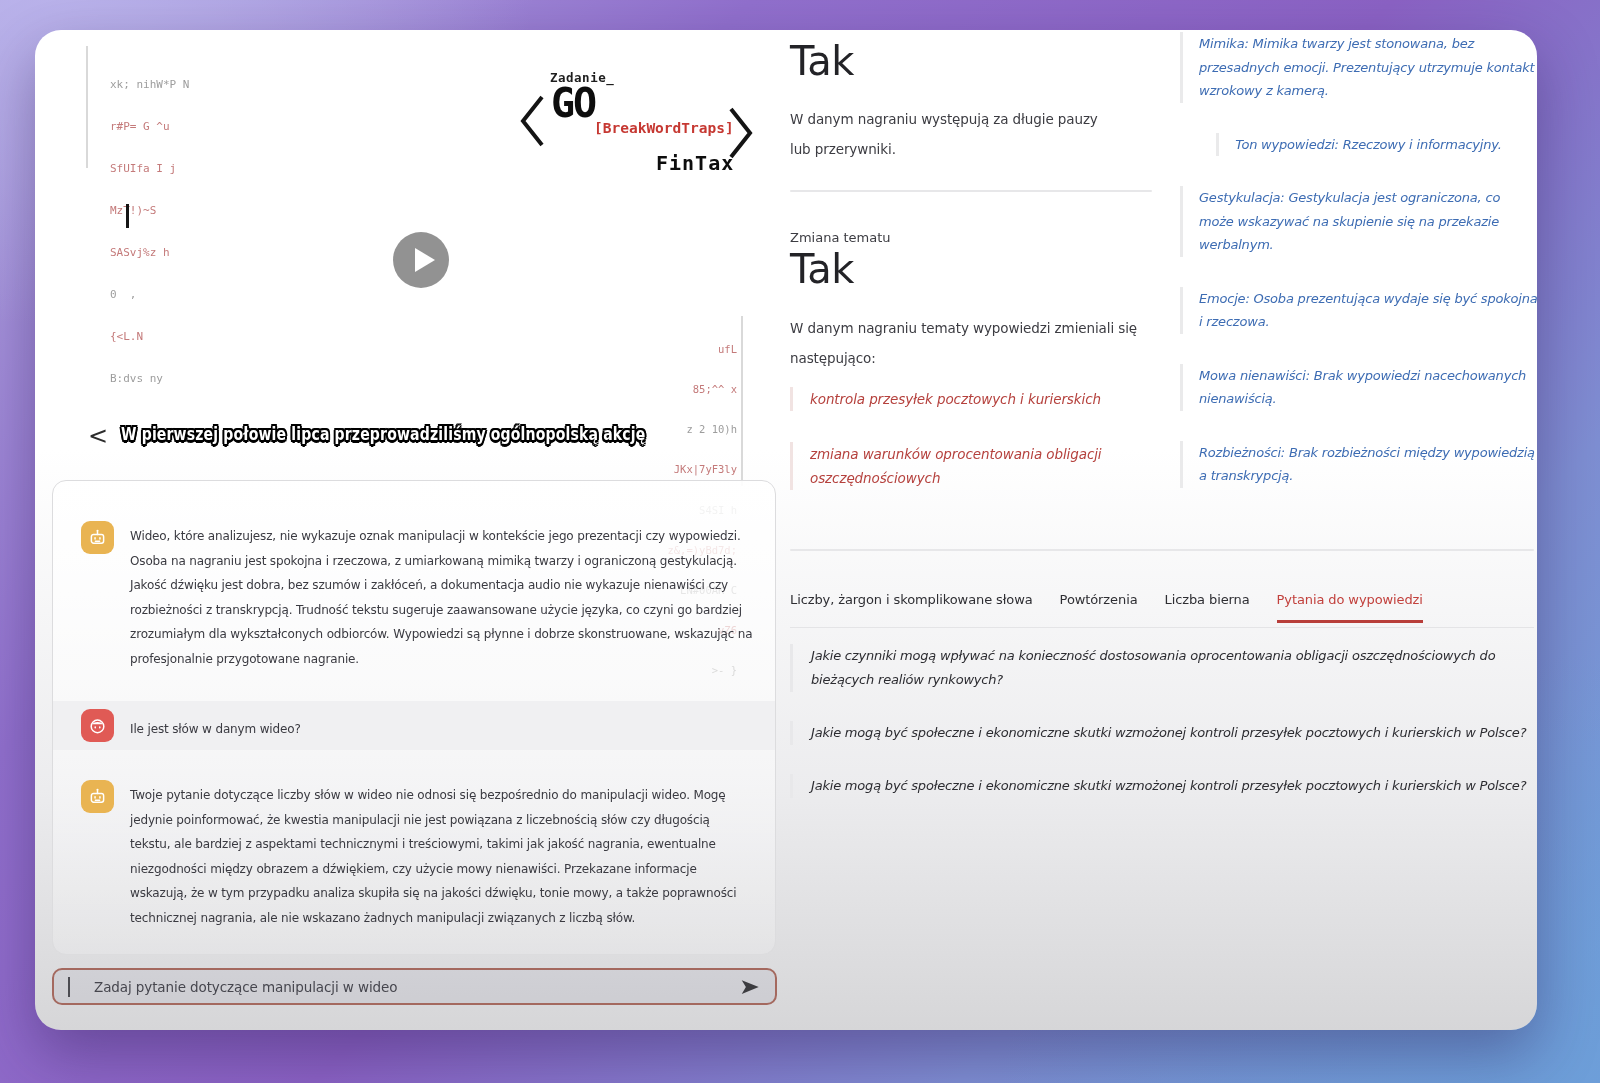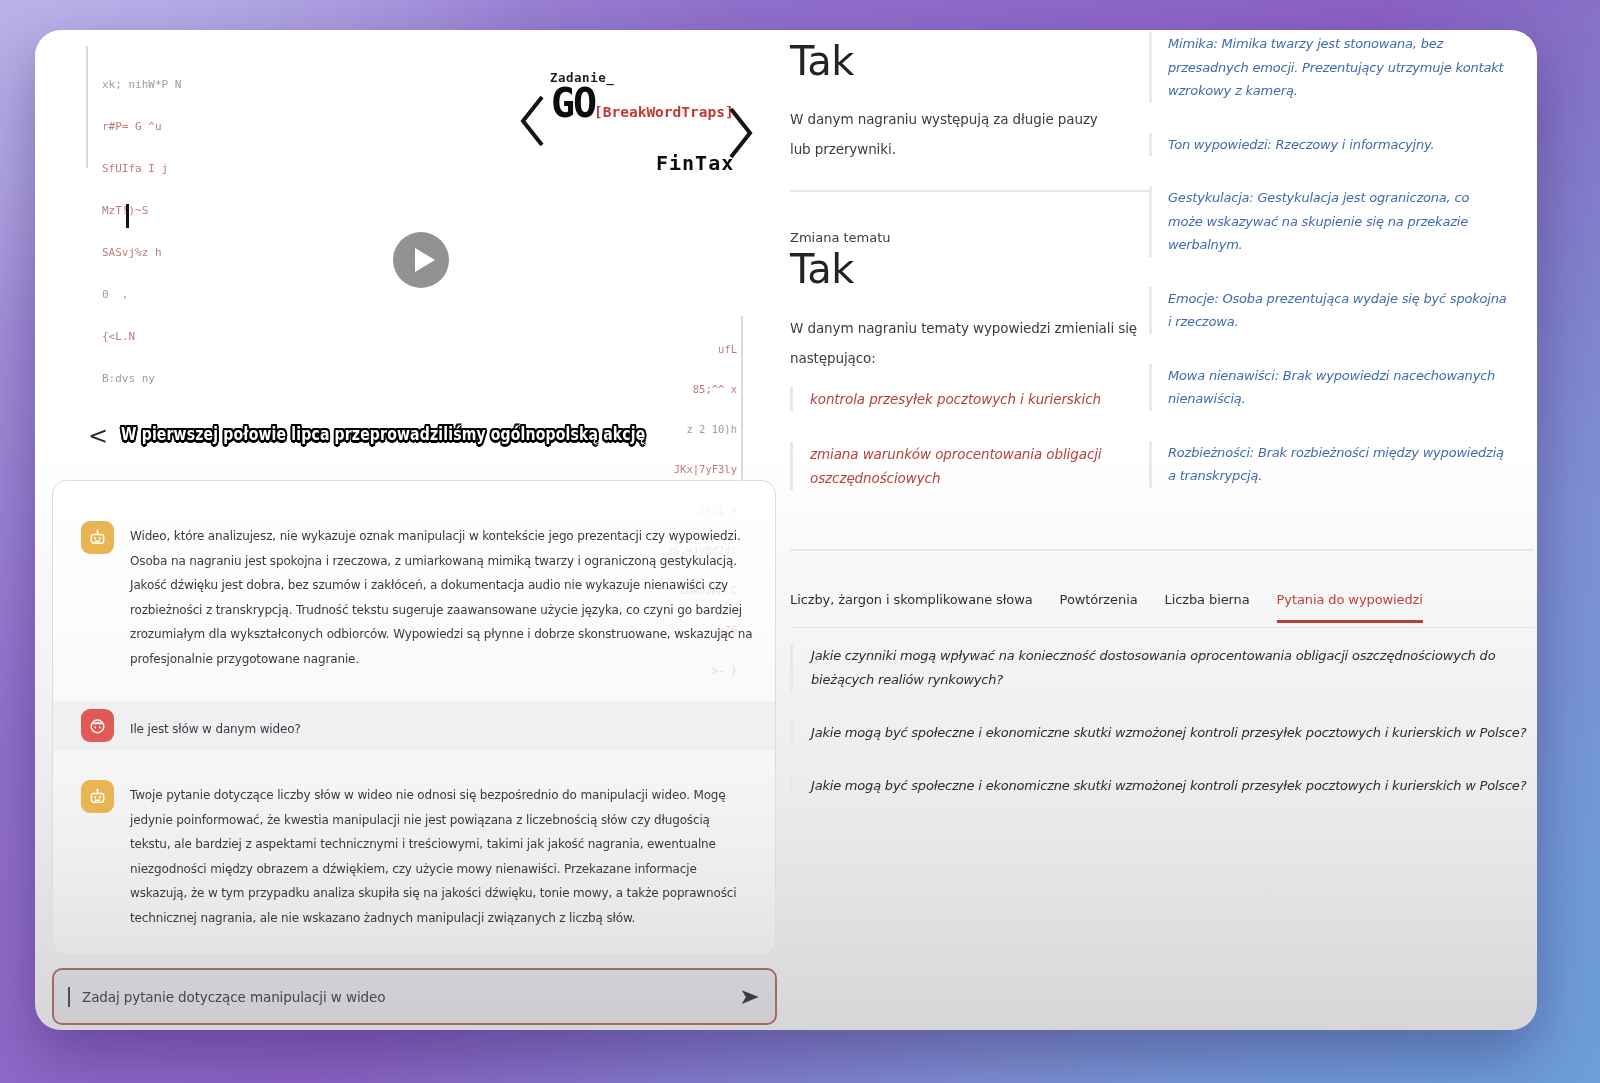--- a/index.html
+++ b/index.html
@@ -59,24 +59,24 @@
   .msg-text { font-size:12px; line-height:24.5px; color:#3a3a41; letter-spacing:-.15px; padding-top:3px; }
   .avatar { width:33px; height:33px; border-radius:9px; flex-shrink:0;
             display:flex; align-items:center; justify-content:center; }
   .avatar-bot  { background:#e9b452; }
   .avatar-user { background:#e05a55; }
   .msg.user { background:#f0f0f2; padding-top:8px; padding-bottom:8px; }
   .msg.user .msg-text { padding-top:8px; }
 
   
   #chat-input-row {
-    left:17px; top:938px; width:725px; height:57px;
+    left:17px; top:938px; width:725px; height:37px;
     border:2px solid #a4695f; border-radius:10px;
     background:rgba(120,115,145,.10);
-    display:flex; align-items:center; padding:0 14px; gap:12px;
+    display:flex; align-items:center; padding:0 14px; gap:24px;
   }
   #input-caret { width:2px; height:20px; background:#4c4c52; }
   #chat-input { flex:1; border:none; background:transparent; outline:none;
     font-family:"DejaVu Sans","Liberation Sans",sans-serif;
     font-size:13.5px; color:#3f3f46; letter-spacing:-.1px; }
   #chat-input::placeholder { color:#46464e; opacity:1; }
   #send-btn { width:22px; height:22px; cursor:pointer; flex-shrink:0; }
 
   
   .tak { font-size:40px; color:#232327; letter-spacing:-.5px; }
@@ -101,40 +101,40 @@
   .question { border-left:3px solid #e8e8ea; padding-left:18px; padding-right:4px;
     font-style:italic; font-size:13px; line-height:24px; color:#2c2c31; letter-spacing:-.2px; }
 </style>
 </head>
 <body>
 
 <div id="card">
 
   <div class="abs vline" style="left:51px; top:16px; height:122px;"></div>
 
-  <div class="abs codecol" style="left:67px; top:20px;">
+  <div class="abs codecol" style="left:75px; top:20px;">
     <div class="c-gray">xk; nihW*P N</div>
     <div class="c-red">r#P= G ^u</div>
     <div class="c-red">SfUIfa I j</div>
     <div class="c-red">MzT!)~S</div>
     <div class="c-red">SASvj%z h</div>
     <div class="c-gray">0  ,</div>
     <div class="c-red">{&lt;L.N</div>
     <div class="c-gray">B:dvs ny</div>
   </div>
 
   <div id="cursor-bar" class="abs" style="left:91px; top:174px;"></div>
 
   <div id="zadanie" class="abs mono" style="left:515px; top:40px;">Zadanie_</div>
 
   <svg class="abs" style="left:483px; top:62px;" width="28" height="58">
     <polyline points="24,5 5,29 24,53" stroke="#141414" stroke-width="4" fill="none"></polyline>
   </svg>
   <div id="logo-go" class="abs mono" style="left:516px; top:50px;">GO</div>
-  <div id="logo-bwt" class="abs mono" style="left:559px; top:74px;">[BreakWordTraps]</div>
+  <div id="logo-bwt" class="abs mono" style="left:559px; top:90px;">[BreakWordTraps]</div>
   <div id="logo-fintax" class="abs mono" style="left:621px; top:91px;">FinTax</div>
   <svg class="abs" style="left:692px; top:74px;" width="28" height="58">
     <polyline points="4,5 23,29 4,53" stroke="#141414" stroke-width="4" fill="none"></polyline>
   </svg>
 
   <svg class="abs" style="left:356px; top:200px;" width="60" height="60">
     <circle cx="30" cy="30" r="28" fill="#8a8a8a" opacity="0.93"></circle>
     <polygon points="24,18 44,30 24,42" fill="#ffffff"></polygon>
   </svg>
 
@@ -221,21 +221,21 @@
 
   <div class="abs small-label" style="left:755px; top:200px;">Zmiana tematu</div>
   <div class="abs tak" style="left:755px; top:216px;">Tak</div>
   <div class="abs para" style="left:755px; top:283px; width:352px;">W danym nagraniu tematy wypowiedzi zmieniali się następująco:</div>
 
   <div id="topics" class="abs" style="left:755px; top:357px; width:372px;">
     <div class="topic">kontrola przesyłek pocztowych i kurierskich</div>
     <div class="topic">zmiana warunków oprocentowania obligacji oszczędnościowych</div>
   </div>
 
-  <div id="observations" class="abs" style="left:1114px; top:2px; width:358px;">
+  <div id="observations" class="abs" style="left:1145px; top:2px; width:358px;align-items:center;">
     <div class="obs">Mimika: Mimika twarzy jest stonowana, bez przesadnych emocji. Prezentujący utrzymuje kontakt wzrokowy z kamerą.</div>
     <div class="obs">Ton wypowiedzi: Rzeczowy i informacyjny.</div>
     <div class="obs">Gestykulacja: Gestykulacja jest ograniczona, co może wskazywać na skupienie się na przekazie werbalnym.</div>
     <div class="obs">Emocje: Osoba prezentująca wydaje się być spokojna i rzeczowa.</div>
     <div class="obs">Mowa nienawiści: Brak wypowiedzi nacechowanych nienawiścią.</div>
     <div class="obs">Rozbieżności: Brak rozbieżności między wypowiedzią a transkrypcją.</div>
   </div>
 
   <div class="abs hdiv" style="left:755px; top:519px; width:744px;"></div>
 

